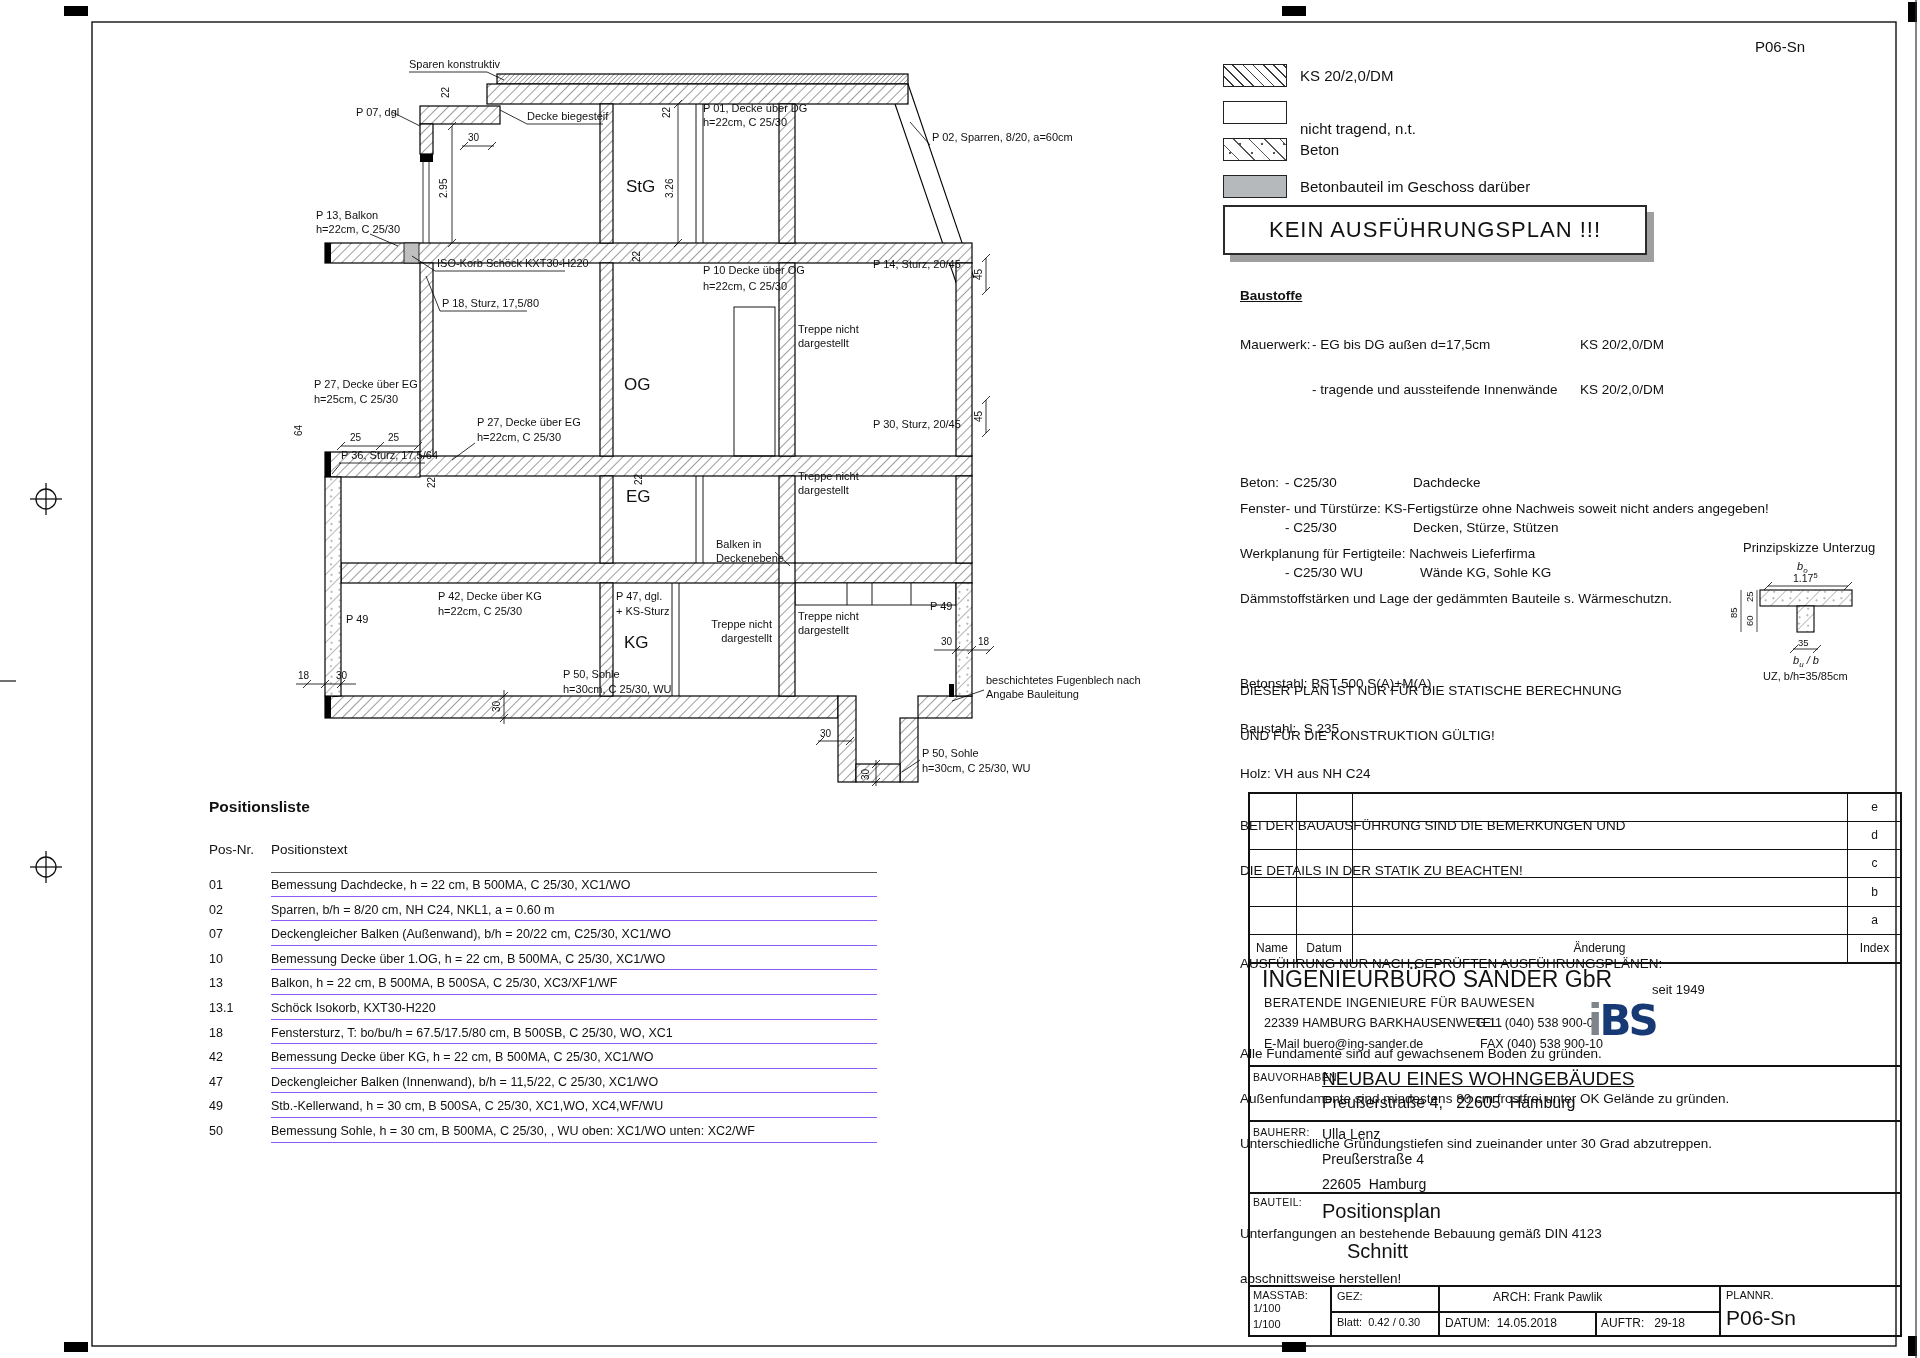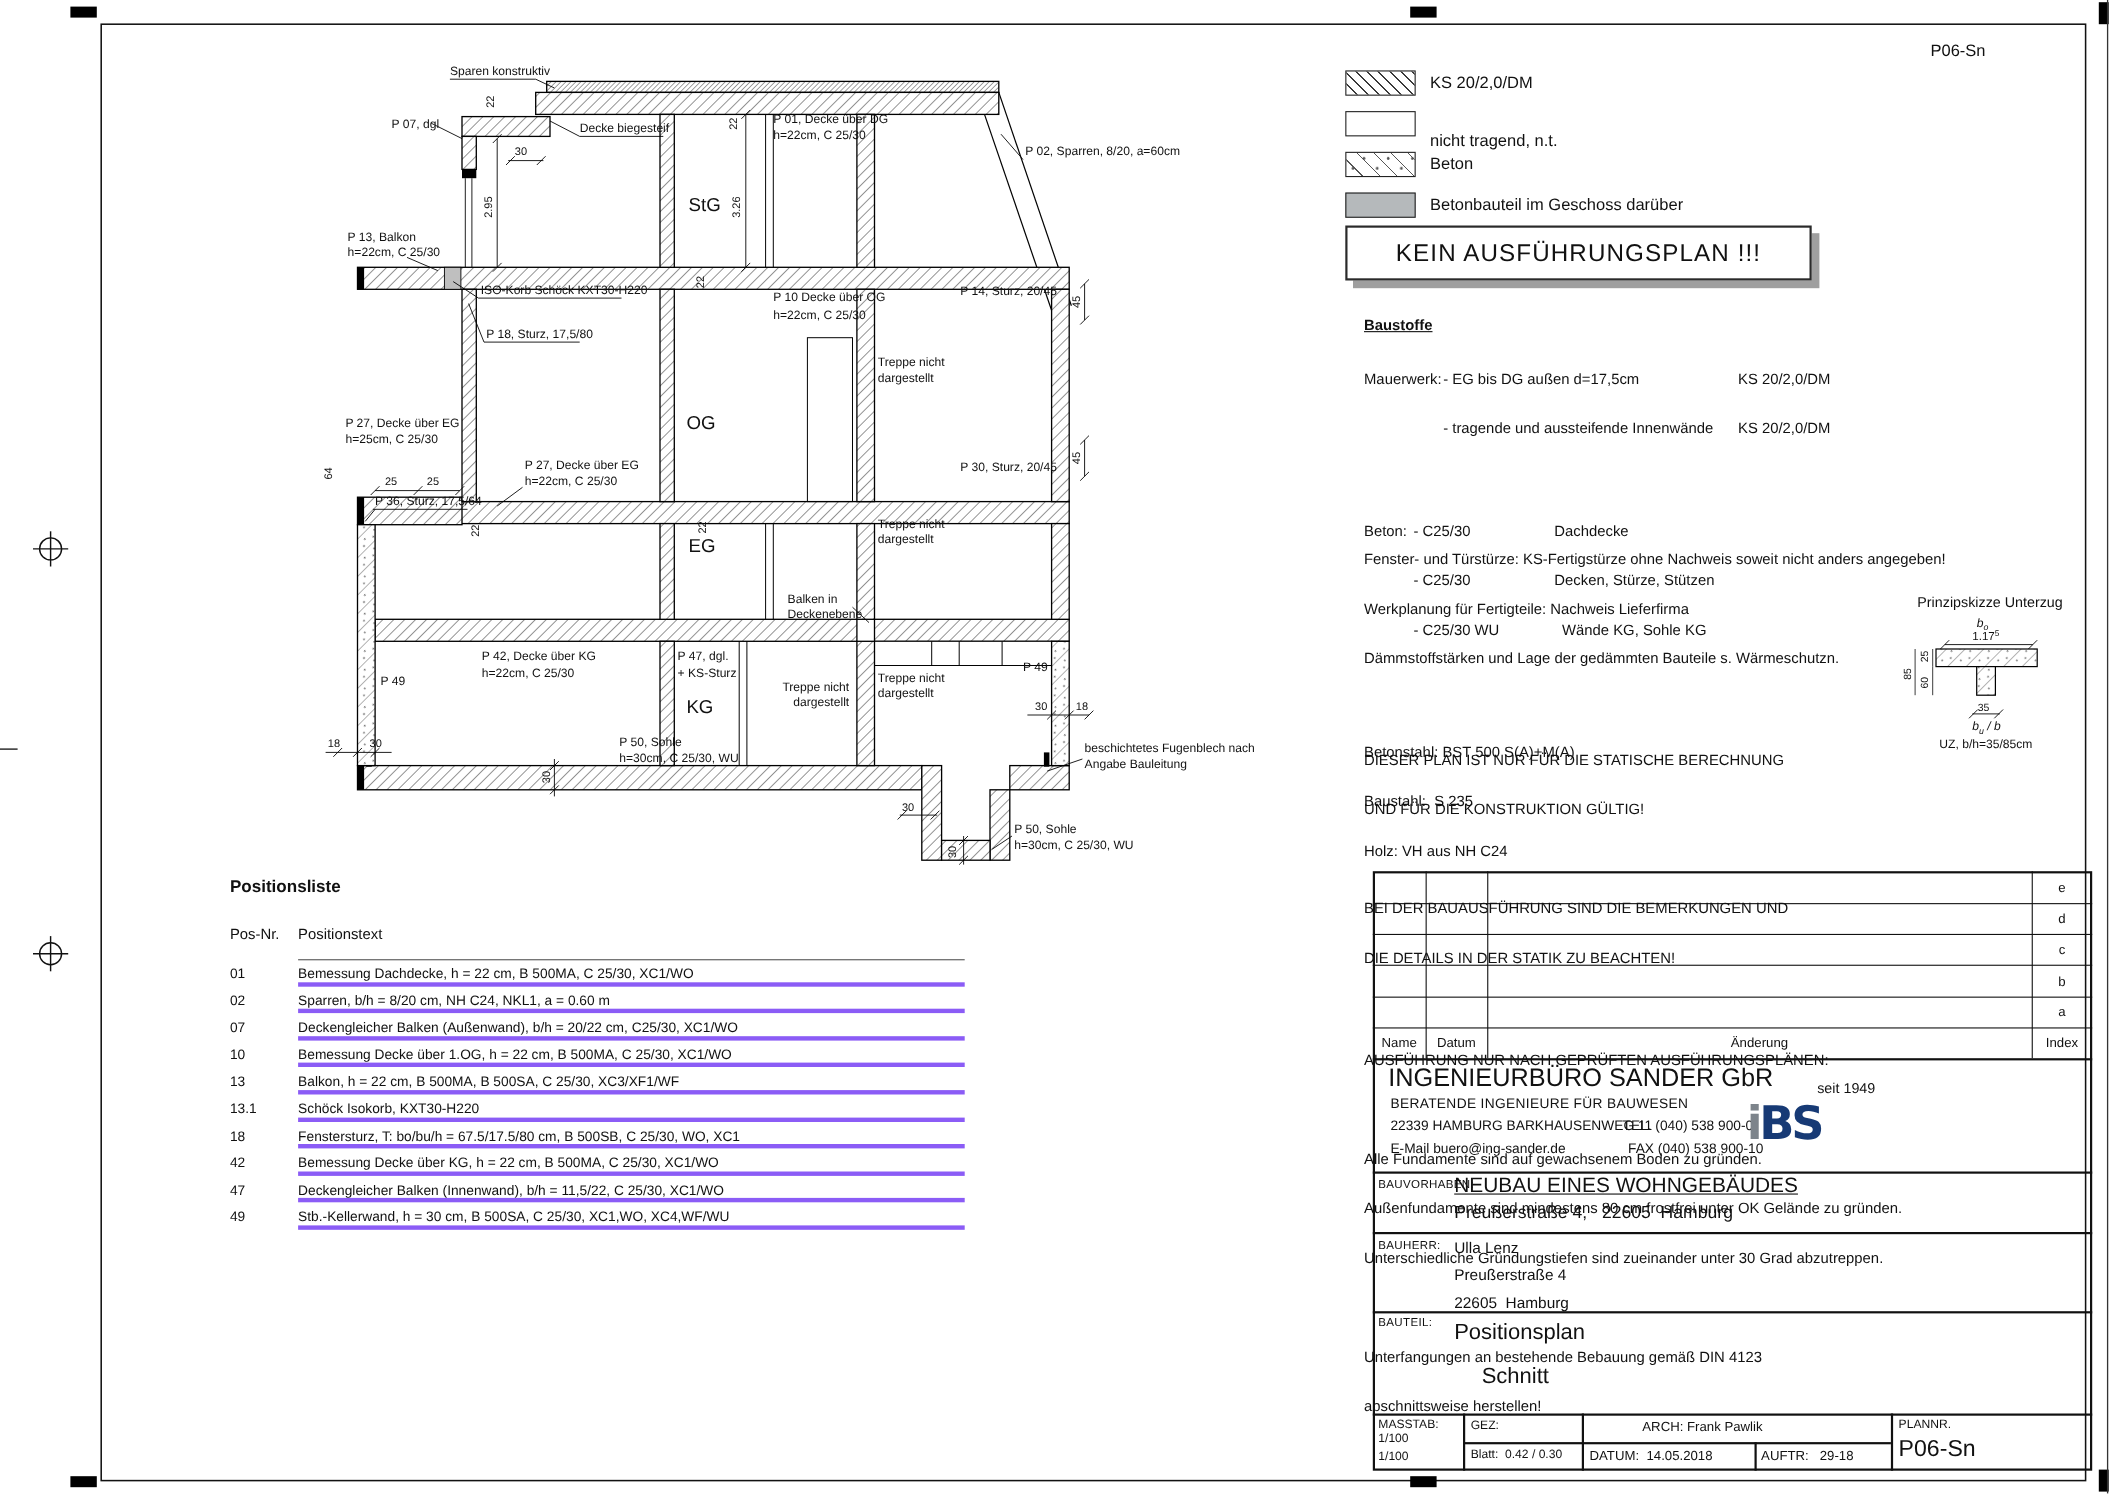--- a/index.html
+++ b/index.html
@@ -29,21 +29,21 @@
   .bl .v340{position:absolute;left:340px;top:0;}
   .bl .v173{position:absolute;left:173px;top:0;}
   .bs-h{font-weight:bold;text-decoration:underline;margin-bottom:4px;}
   
   #pl-title{position:absolute;left:209px;top:798px;font-size:15.5px;font-weight:bold;}
   #pl-head{position:absolute;left:209px;top:842px;font-size:13.5px;}
   #pl-head .h2{position:absolute;left:62px;top:0;}
   #pl-rows{position:absolute;left:209px;top:872px;width:668px;}
   .prow{display:flex;height:24.6px;font-size:12.5px;}
   .pnr{width:62px;flex:none;padding-top:6px;}
-  .ptx{flex:1;border-bottom:4px solid #8b5cf6;padding-top:6px;}
+  .ptx{flex:1;border-bottom:1px solid #8b5cf6;padding-top:6px;}
   .ptop{position:absolute;left:271px;top:872px;width:606px;border-top:1px solid #555;height:0;}
   
   .line{position:absolute;background:#111;}
   .tb-lab{position:absolute;font-size:10.5px;letter-spacing:0.3px;}
   .tb-txt{position:absolute;font-size:14px;}
   .ctr{display:flex;align-items:center;justify-content:center;}
   #logo{position:absolute;left:1588px;top:1000px;font-weight:bold;font-size:42px;
         font-family:"DejaVu Sans","Liberation Sans",sans-serif;letter-spacing:-3px;line-height:42px;}
   #logo .gi{color:#7d848b;} #logo .bb{color:#173a75;} 
 </style>
@@ -400,20 +400,24 @@
         <span class="ptx">Bemessung Decke über KG, h = 22 cm, B 500MA, C 25/30, XC1/WO</span>
       </div>
   <div class="prow">
         <span class="pnr">47</span>
         <span class="ptx">Deckengleicher Balken (Innenwand), b/h = 11,5/22, C 25/30, XC1/WO</span>
       </div>
   <div class="prow">
         <span class="pnr">49</span>
         <span class="ptx">Stb.-Kellerwand, h = 30 cm, B 500SA, C 25/30, XC1,WO, XC4,WF/WU</span>
       </div>
+  <div class="prow">
+        <span class="pnr">50</span>
+        <span class="ptx">Bemessung Sohle, h = 30 cm, B 500MA, C 25/30, , WU oben: XC1/WO unten: XC2/WF</span>
+      </div>
 </div>
 
 <div>
 
   <div class="abs" style="left:1248px;top:792px;width:654px;height:545px;border:2px solid #111;box-sizing:border-box;"></div>
 
   <div class="line" style="left:1248px;top:821px;width:654px;height:1px;"></div>
   <div class="line" style="left:1248px;top:849px;width:654px;height:1px;"></div>
   <div class="line" style="left:1248px;top:877px;width:654px;height:1px;"></div>
   <div class="line" style="left:1248px;top:906px;width:654px;height:1px;"></div>

